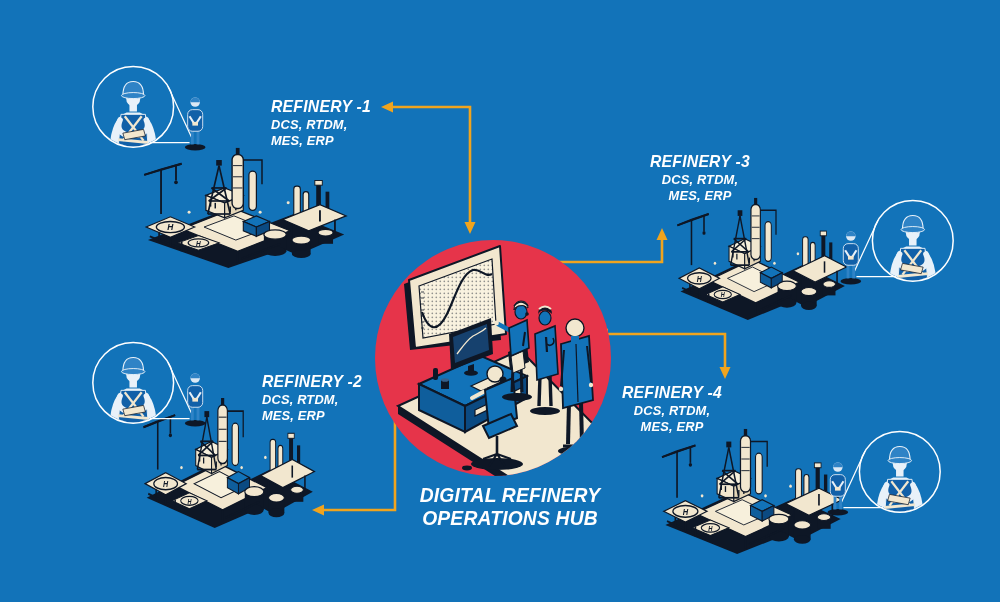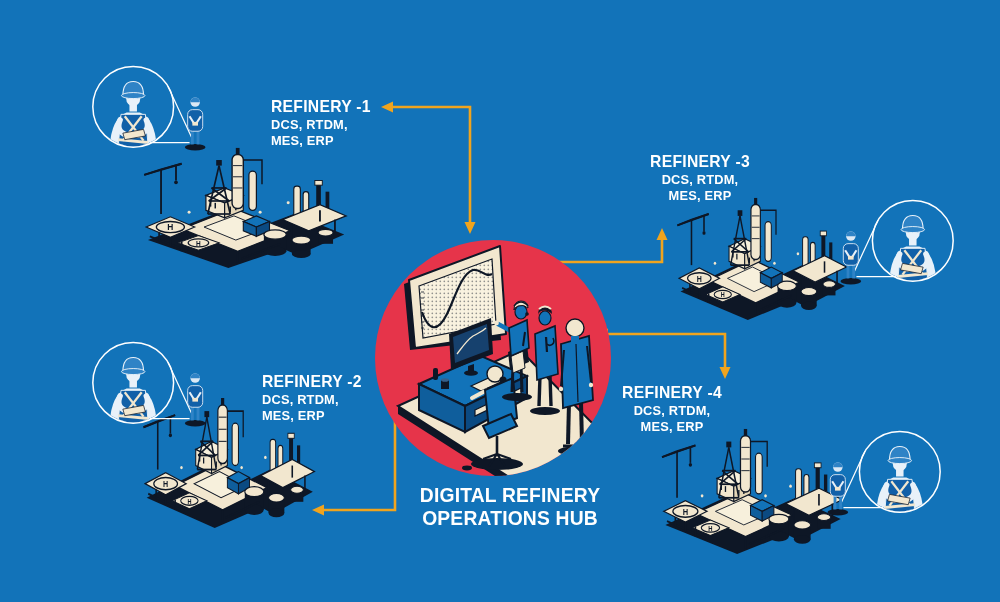--- a/index.html
+++ b/index.html
@@ -1,19 +1,20 @@
 <!DOCTYPE html>
 <html><head>
 <meta charset="utf-8">
 <style>
   html,body{margin:0;padding:0;background:#1273B9;}
   .canvas{
     position:relative;width:1000px;height:602px;overflow:hidden;
     background:#1273B9;
     font-family:"Liberation Sans","DejaVu Sans",sans-serif;
+    font-style:italic;
   }
   .abs{position:absolute;}
   svg{display:block;}
   .label{color:#FFFFFF;transform:scaleX(.95);transform-origin:left top;}
   .label.center{text-align:center;transform-origin:center top;}
   .label .name{font-size:16.5px;font-weight:bold;letter-spacing:.3px;line-height:18px;margin-bottom:2px;white-space:nowrap;}
   .label .sys{font-size:13.5px;font-weight:bold;letter-spacing:.2px;line-height:15.5px;white-space:nowrap;}
   .hub-circle{
     left:375px;top:240px;width:236px;height:236px;border-radius:50%;
     background:#E6344A;overflow:hidden;

